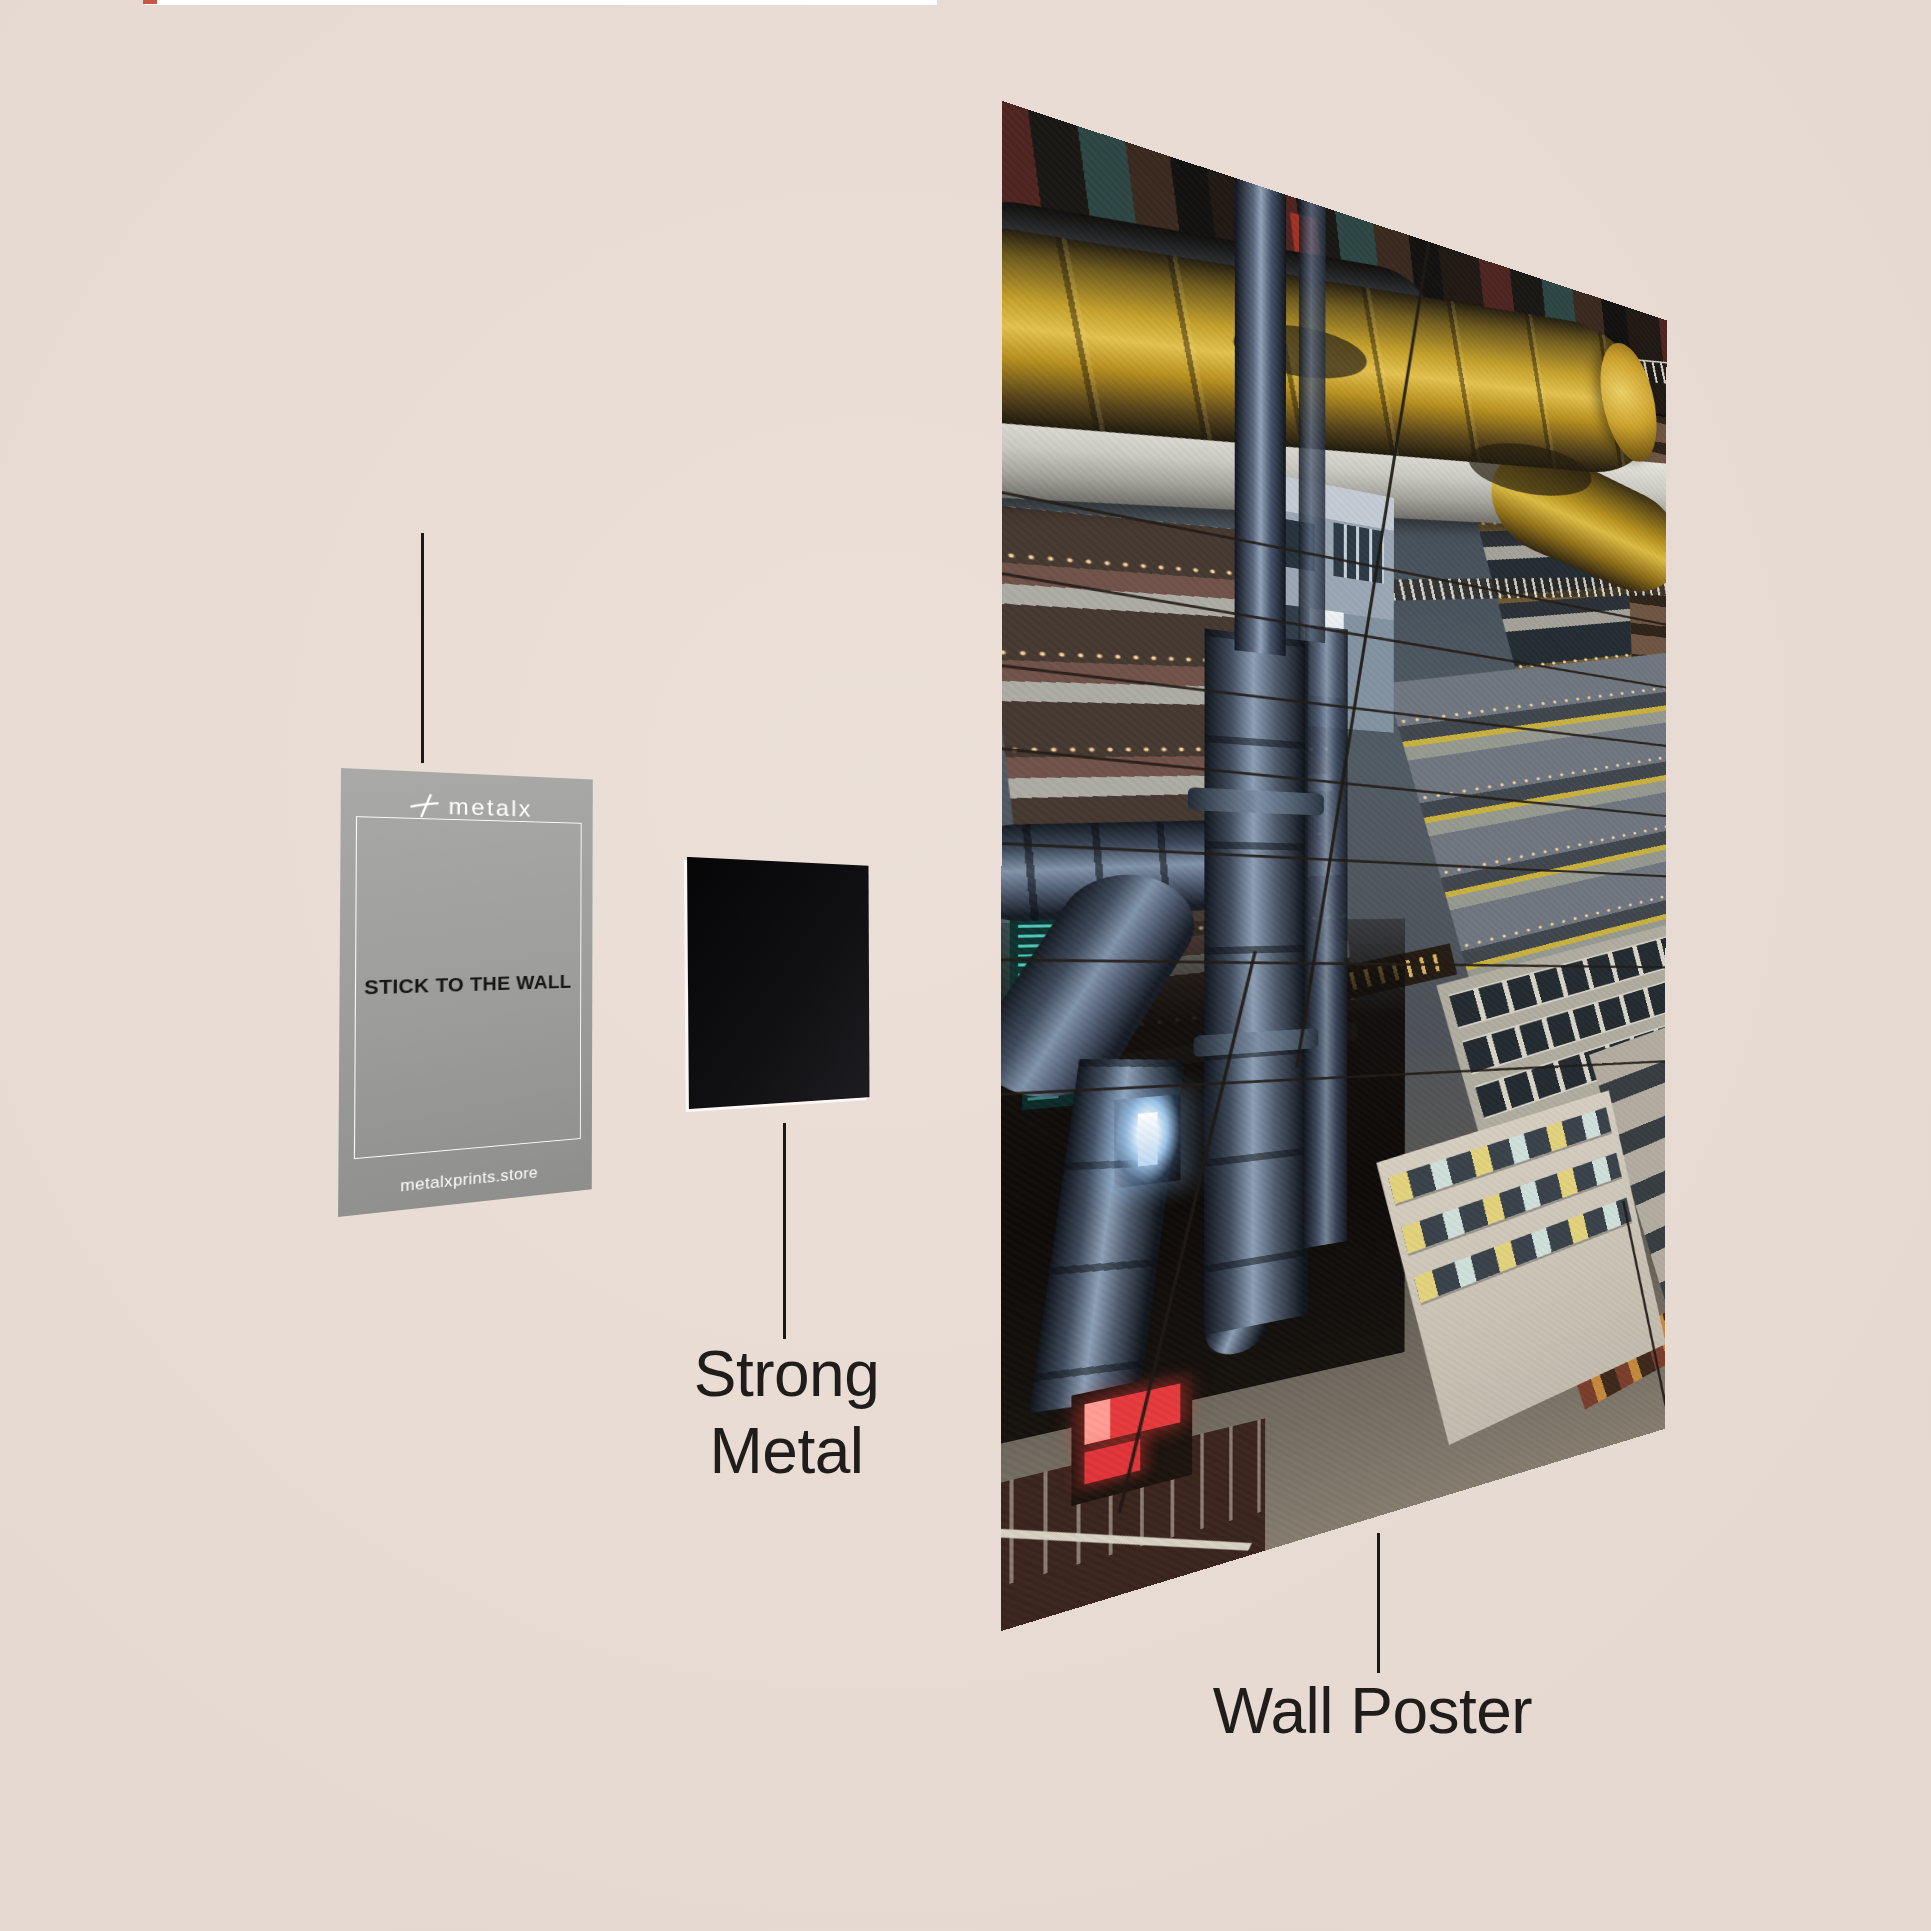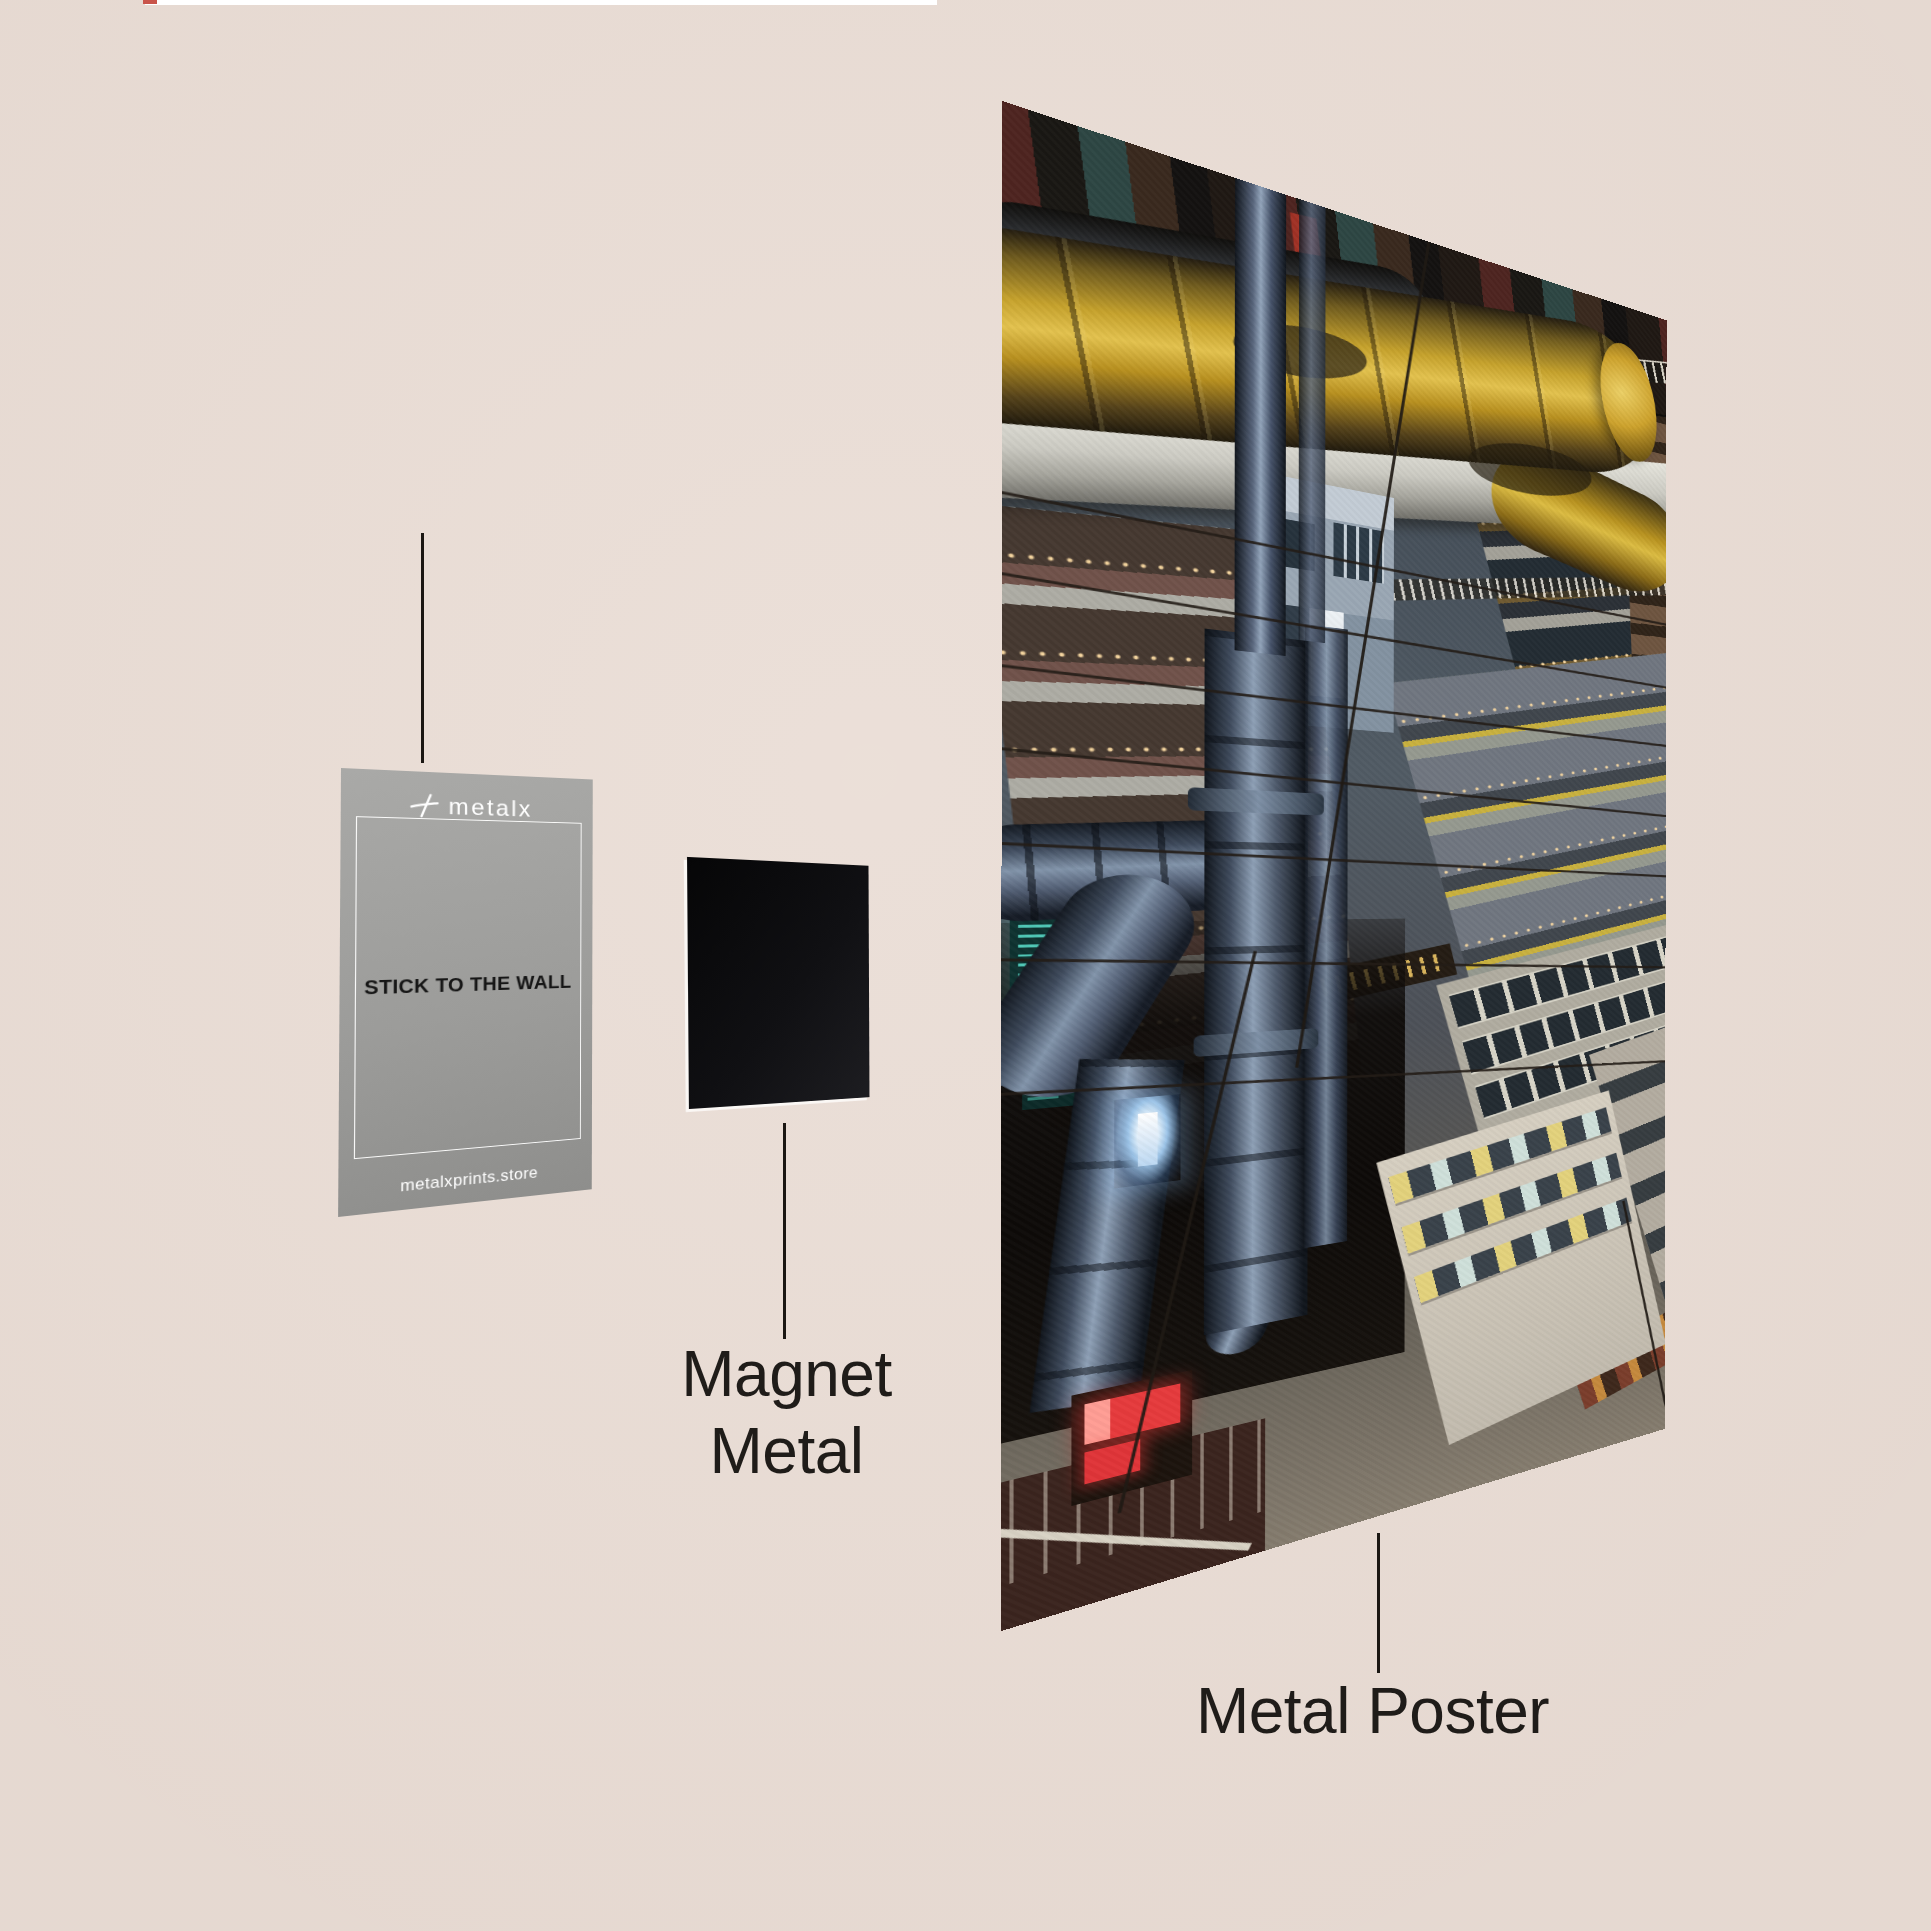--- a/index.html
+++ b/index.html
@@ -183,26 +183,26 @@
 <body>
 
 <div class="stage">
 
   <div class="top-strip"></div>
   <div class="top-strip-red"></div>
 
   <div class="connector line-wall"></div>
 
   <div class="callout callout-strong">
-    <div>Magnet</div>
+    <div>Strong</div>
     <div>Metal</div>
   </div>
   <div class="connector line-strong"></div>
 
-  <div class="callout callout-metal">Metal Poster</div>
+  <div class="callout callout-metal">Wall Poster</div>
   <div class="connector line-metal"></div>
 
   <div class="protector">
     <div class="brand-row">
       <svg class="brand-mark" viewBox="0 0 30 27" fill="none">
         <path d="M21 2 L12 25" stroke="#ffffff" stroke-width="2.4" stroke-linecap="round"></path>
         <path d="M2 15 C 10 12.5, 20 11.5, 28 10.5" stroke="#ffffff" stroke-width="2.4" stroke-linecap="round"></path>
       </svg>
       <span class="brand-text">metalx</span>
     </div>

